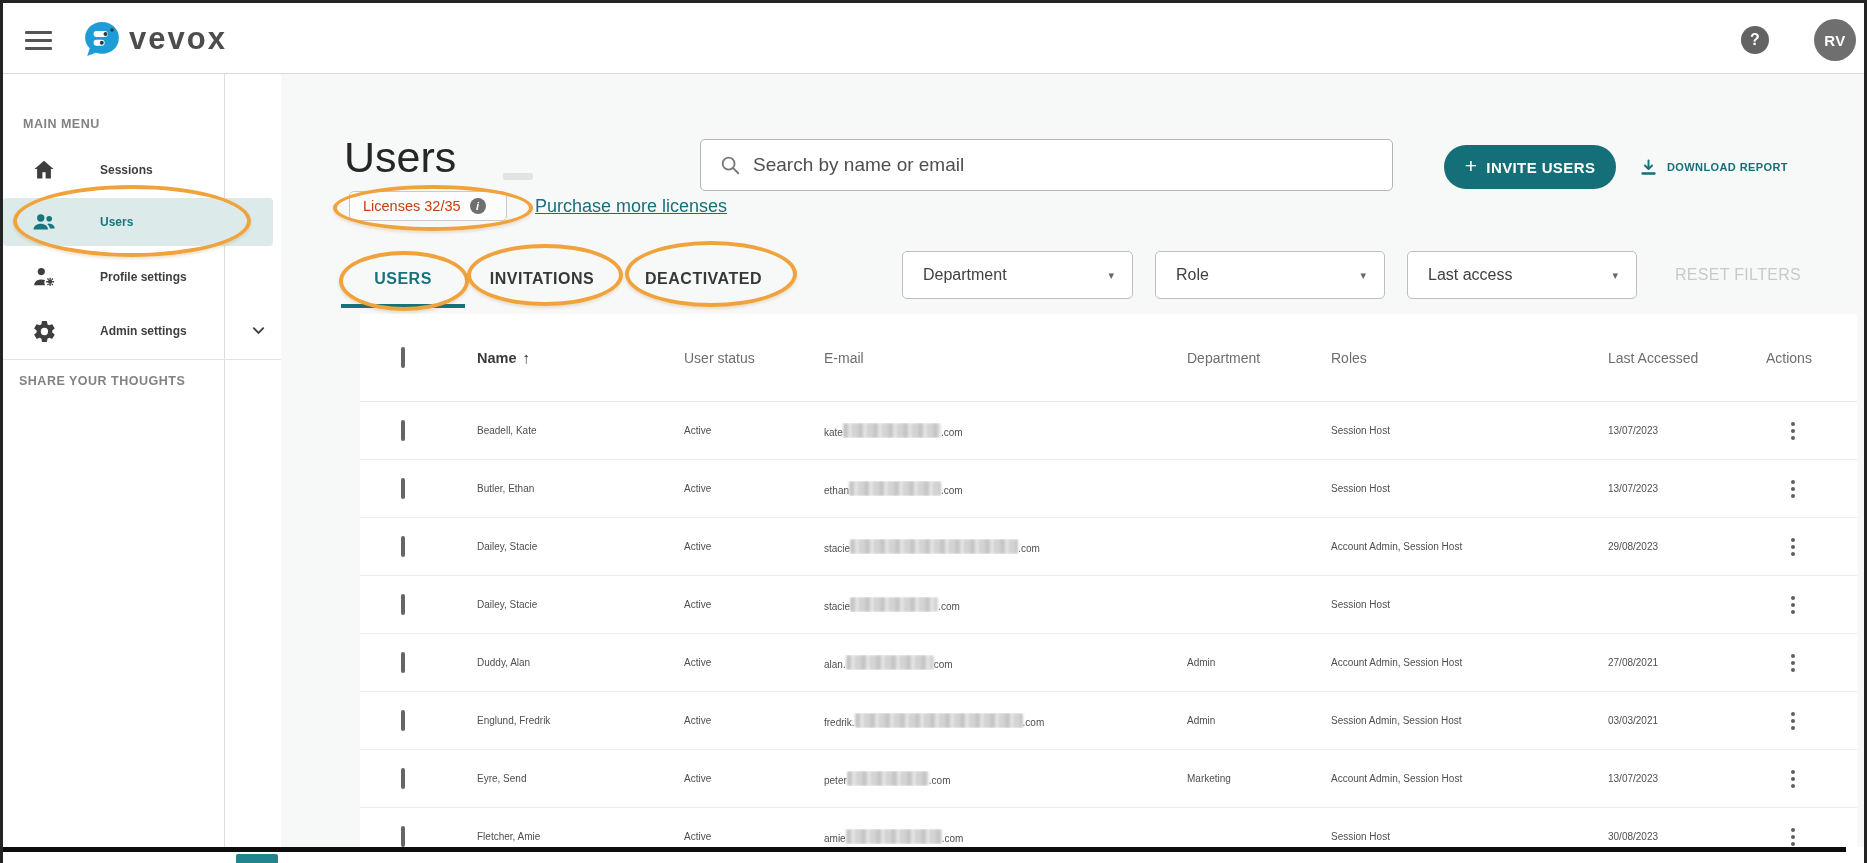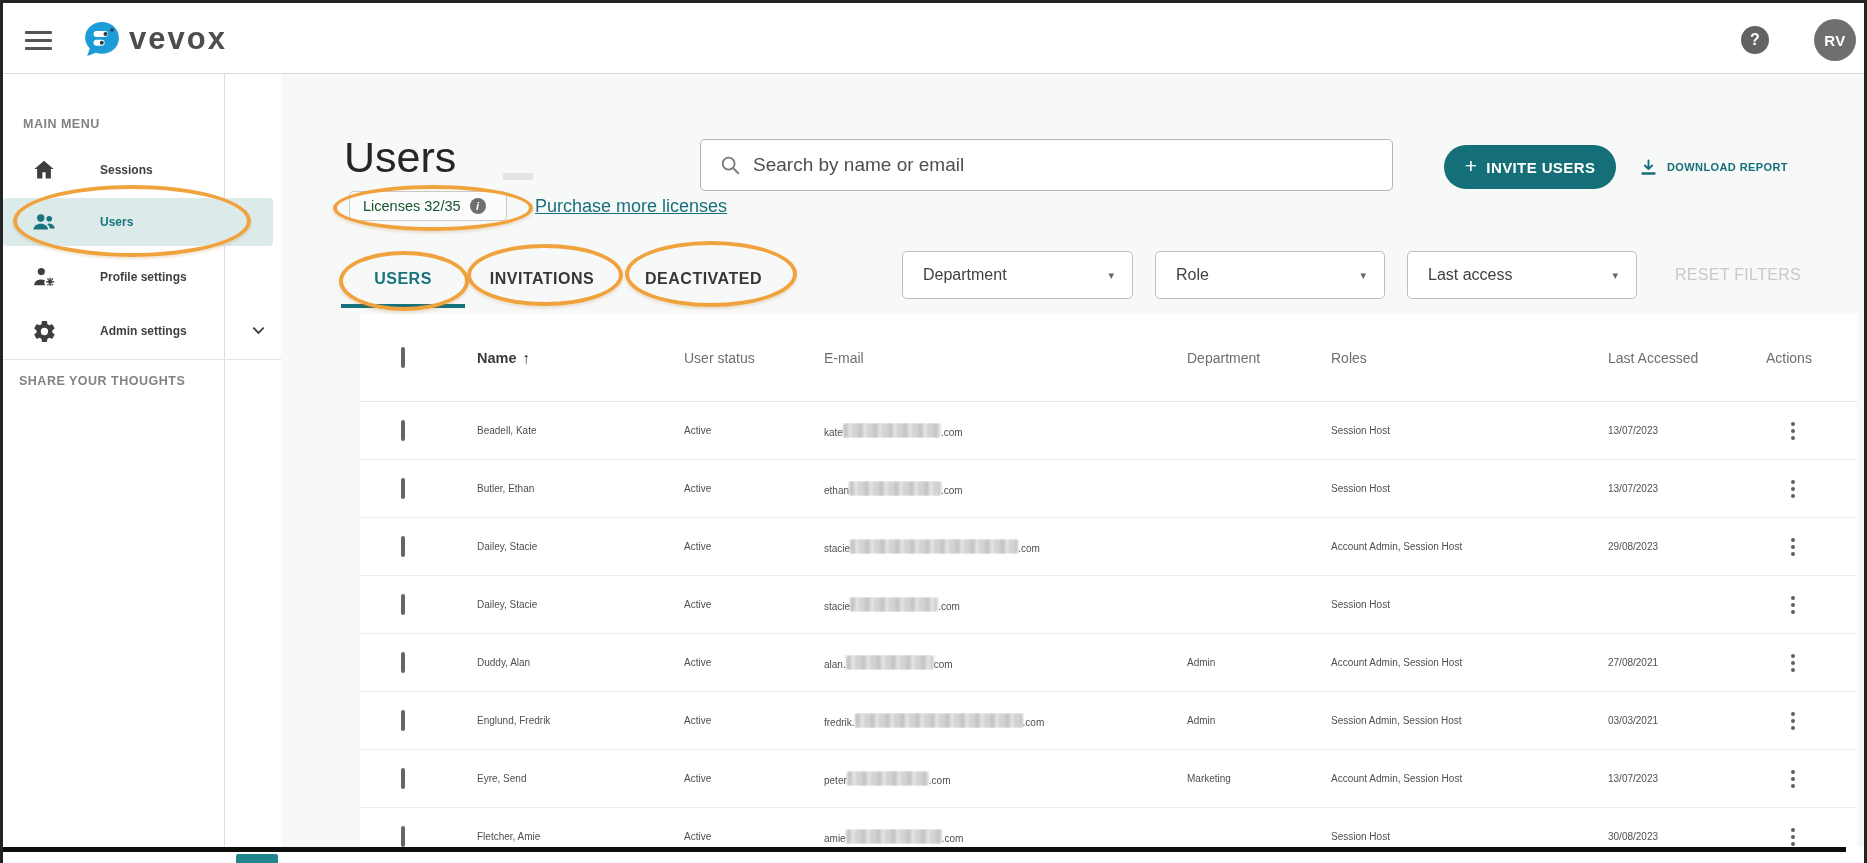--- a/index.html
+++ b/index.html
@@ -41,21 +41,21 @@
   .search-box input { border:none; outline:none; font-size:19px; color:#333; width:580px; background:transparent; font-family:"Liberation Sans",sans-serif; }
   .search-box input::placeholder { color:#4f4f4f; opacity:1; }
   .invite-btn { left:1441px; top:142px; width:172px; height:44px; border-radius:22px; background:#156f78; color:#fff; border:none;
     display:flex; align-items:center; justify-content:center; gap:9px; font-size:15px; font-weight:700; letter-spacing:.4px; cursor:pointer; font-family:"Liberation Sans",sans-serif; }
   .invite-btn .plus { font-size:21px; font-weight:400; margin-top:-2px; }
   .download-btn { left:1636px; top:150px; height:28px; display:flex; align-items:center; gap:9px; color:#156f78;
     font-size:11px; font-weight:700; letter-spacing:.4px; cursor:pointer; background:none; border:none; font-family:"Liberation Sans",sans-serif; }
   .gray-dash { left:500px; top:170px; width:30px; height:7px; background:#e3e3e3; border-radius:2px; }
   .license-pill { left:346px; top:188px; width:158px; height:30px; border:1px solid #c9c9c9; border-radius:5px; background:#fcfcfc;
     display:flex; align-items:center; padding:0 10px 0 13px; gap:9px; }
-  .license-pill .lic-text { font-size:14.5px; color:#14532d; white-space:nowrap; }
+  .license-pill .lic-text { font-size:14.5px; color:#c2410c; white-space:nowrap; }
   .info-dot { width:16px; height:16px; border-radius:50%; background:#6f6f6f; color:#fff; font-size:11px; font-weight:700;
     display:flex; align-items:center; justify-content:center; font-style:italic; cursor:pointer; }
   .purchase-link { left:532px; top:193px; font-size:18px; color:#18707a; text-decoration:underline; cursor:pointer; }
 
   
   .tab { position:absolute; top:246px; height:59px; display:flex; align-items:center; justify-content:center;
     font-size:16px; font-weight:700; letter-spacing:.5px; color:#373737; cursor:pointer; }
   .tab.active { color:#16727b; }
   .tab.active .tab-underline { position:absolute; left:0; bottom:0; width:100%; height:4px; background:#16727b; }
 

